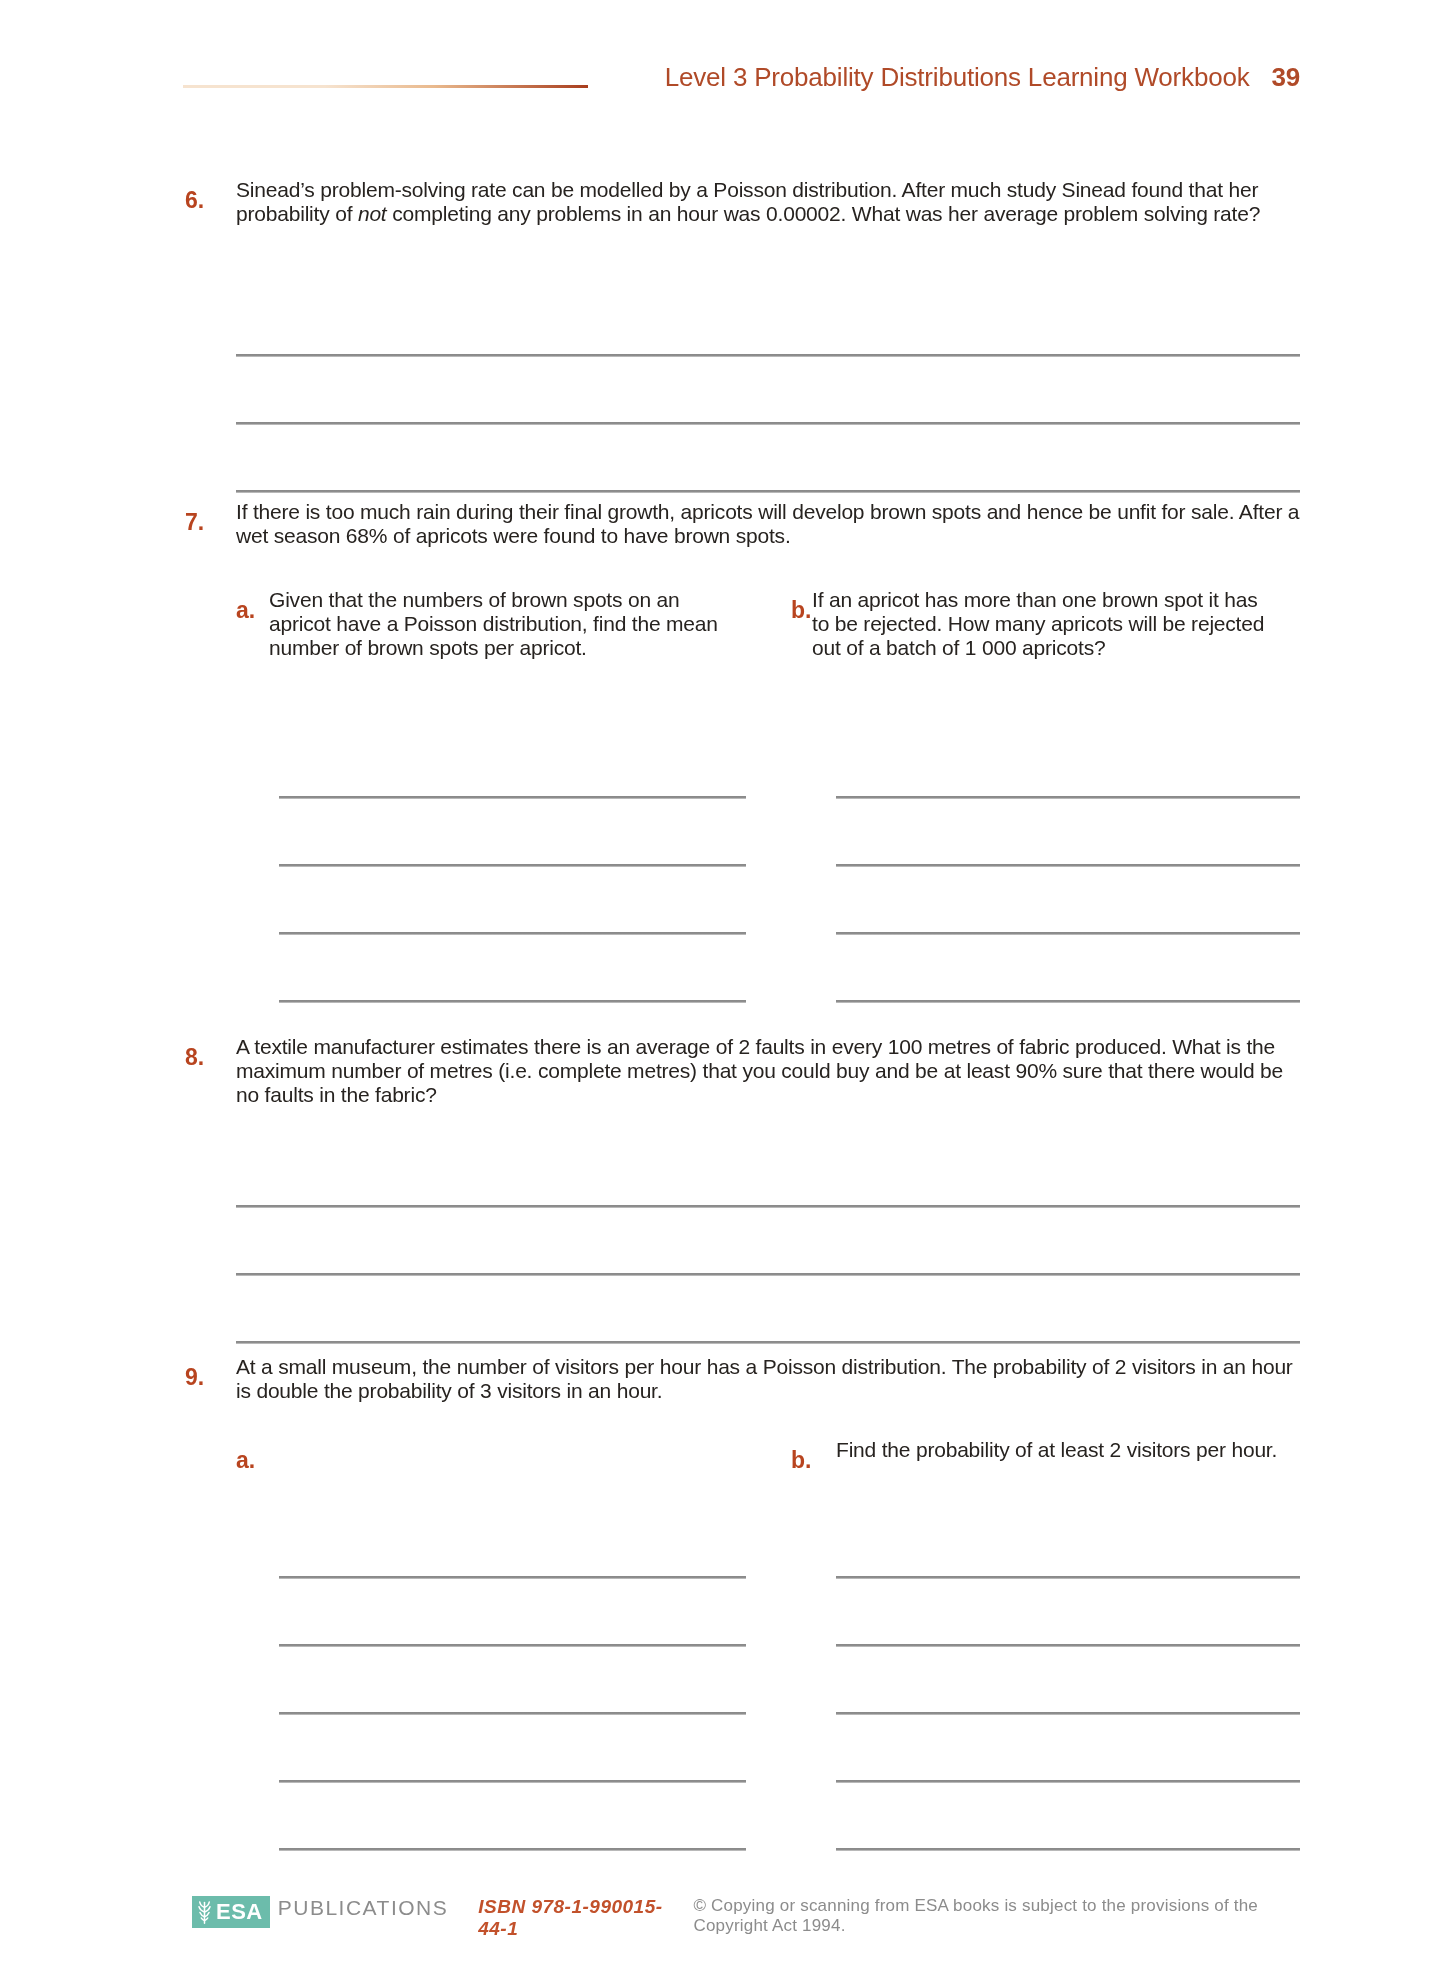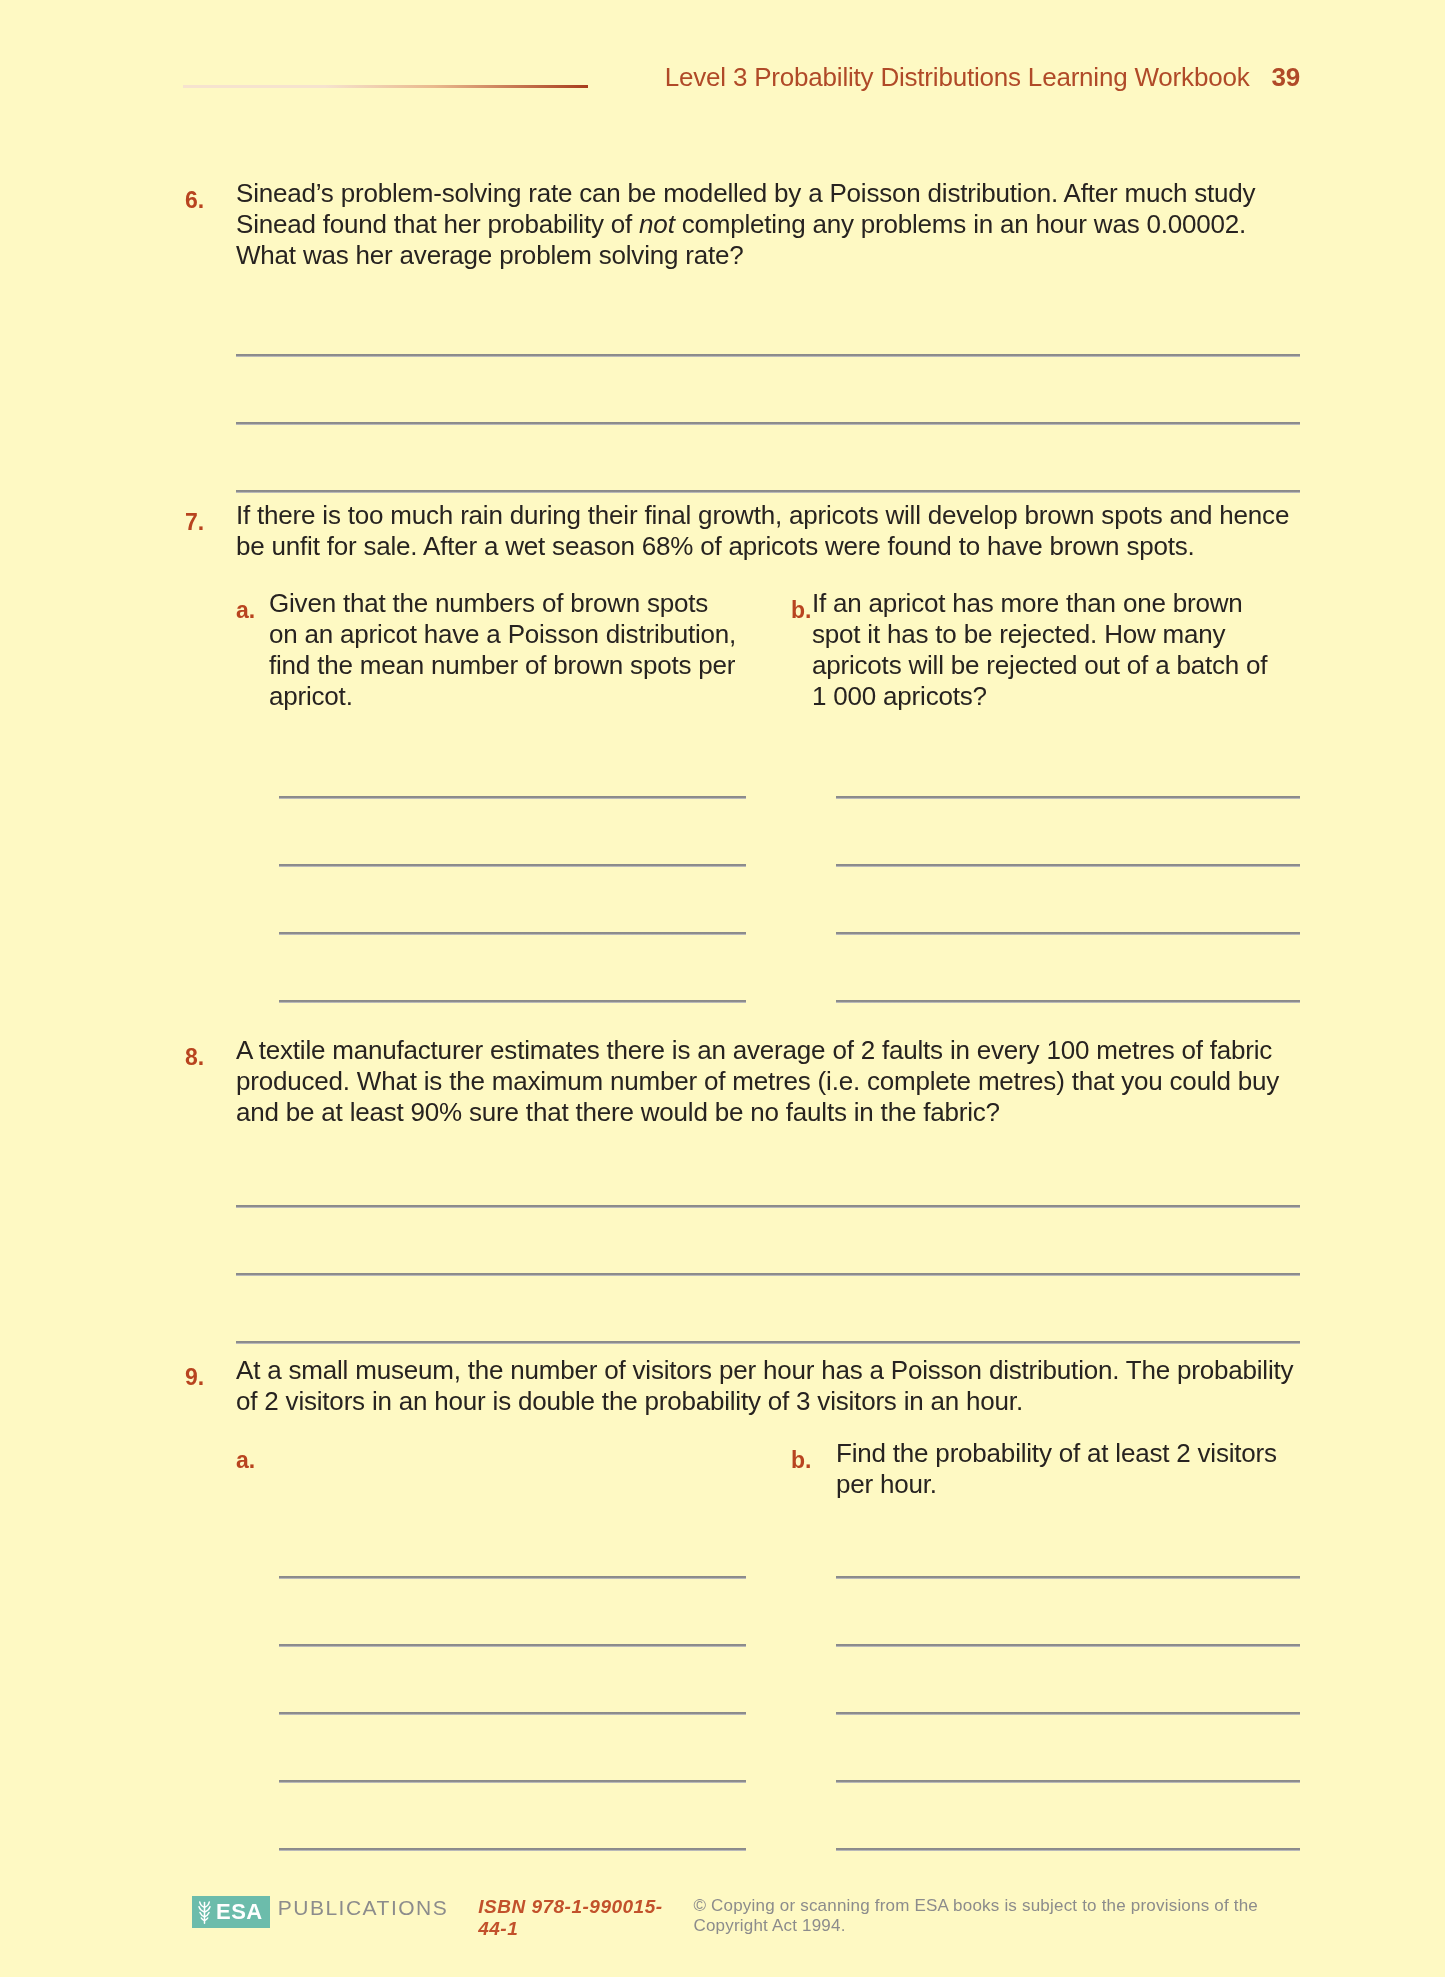--- a/index.html
+++ b/index.html
@@ -12,21 +12,21 @@
     --isbn_rust:#c2512b;
     --gradient_light:#f6e3cf;
     --gradient_mid:#e9b98d;
     --gradient_dark:#a83d1d;
   }
   *{margin:0;padding:0;box-sizing:border-box;}
   html,body{background:#e9e9e9;}
   .page{
     position:relative;
     width:1445px;height:1977px;
-    background:#fef9c3;
+    background:#ffffff;
     font-family:"Liberation Sans",sans-serif;
     color:var(--body_text);
     overflow:hidden;
   }
   
   .header-rule{
     position:absolute;left:183px;top:85px;width:405px;height:3px;
     background:linear-gradient(to right,var(--gradient_light) 0%,var(--gradient_light) 35%,var(--gradient_mid) 62%,var(--gradient_dark) 100%);
   }
   .header{
@@ -39,21 +39,21 @@
   .q-num{
     position:absolute;left:185px;width:44px;
     font-size:23px;line-height:44px;font-weight:bold;color:var(--number_accent);
   }
   .sub-num{
     position:absolute;width:36px;
     font-size:23px;line-height:44px;font-weight:bold;color:var(--number_accent);
   }
   .q-text{
     position:absolute;
-    font-size:26px;line-height:31px;letter-spacing:-0.2px;color:var(--body_text);
+    font-size:21px;line-height:24px;letter-spacing:-0.2px;color:var(--body_text);
   }
   .q-text i{font-style:italic;}
   
   .aline{
     position:absolute;height:3px;
     background:linear-gradient(to bottom,#898989 0%,#8e8e8e 55%,#d2d2d2 100%);
   }
   
   .footer{
     position:absolute;left:192px;top:1896px;width:1110px;height:36px;

